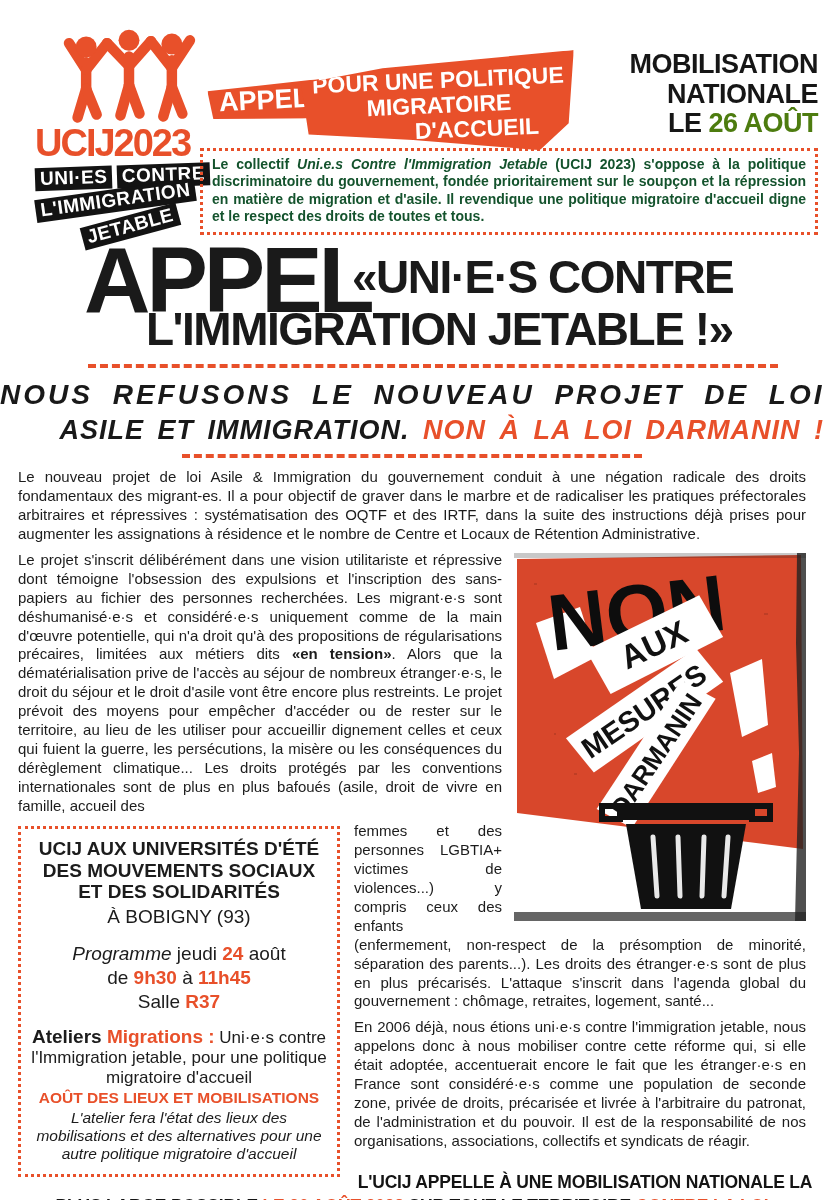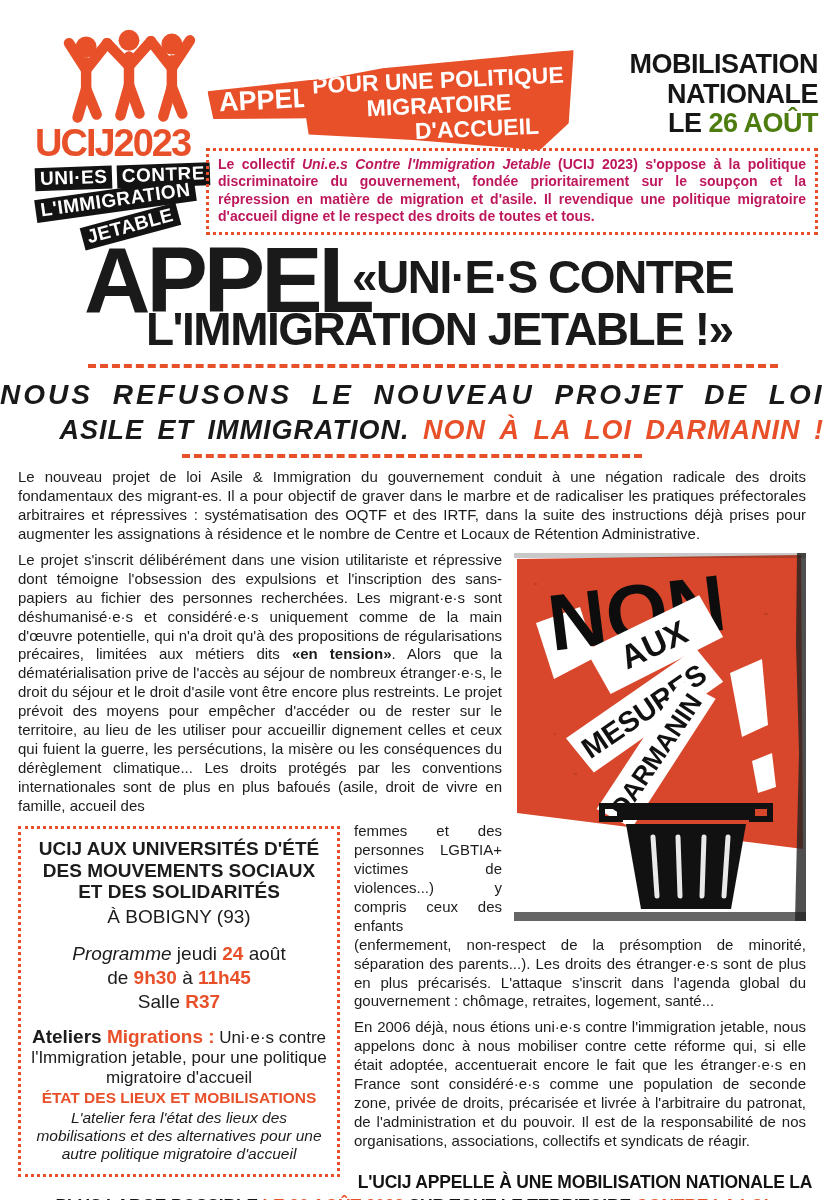--- a/index.html
+++ b/index.html
@@ -22,22 +22,22 @@
   .flag-appel{position:absolute;left:208px;top:82px;background:#E8502A;color:#fff;font-weight:800;
         font-size:27px;padding:3px 11px 5px;transform:rotate(-3deg);
         clip-path:polygon(0 16%,100% 0,95% 100%,4% 88%);}
   .flag-policy{position:absolute;left:302px;top:56px;width:258px;background:#E8502A;color:#fff;
         font-weight:800;font-size:23px;line-height:1.08;padding:12px 8px 12px;transform:rotate(-2.5deg);
         clip-path:polygon(0 22%,30% 10%,100% 0,97% 74%,86% 100%,40% 84%,2% 74%);text-align:center;}
   .fp3{text-align:right;padding-right:30px;}
   .mobilisation{position:absolute;right:6px;top:50px;width:254px;text-align:right;font-weight:800;
         font-size:27px;line-height:1.1;color:#161616;letter-spacing:-.5px;}
   .mob-orange{color:#4d7c0f;margin-top:36px;}
-  .intro-box{position:absolute;left:206px;top:148px;right:6px;border:3.5px dotted #E8502A;
-        padding:5px 9px 7px;font-size:14px;font-weight:600;line-height:1.24;text-align:justify;color:#be185d;}
+  .intro-box{position:absolute;left:200px;top:148px;right:6px;border:3.5px dotted #E8502A;
+        padding:5px 9px 7px;font-size:14px;font-weight:600;line-height:1.24;text-align:justify;color:#14532d;}
   .intro-box .it{font-style:italic;font-weight:700;}
   .intro-box .bd{font-weight:800;}
   
   .headline{position:relative;height:116px;}
   .appel-big{position:absolute;left:84px;top:-6px;font-size:92px;font-weight:800;letter-spacing:-4px;
         color:#1a1a1a;line-height:1;white-space:nowrap;}
   .q1{position:absolute;left:352px;top:14px;font-size:46px;font-weight:800;letter-spacing:-1.5px;
         color:#1a1a1a;white-space:nowrap;line-height:1;}
   .q2{position:absolute;left:146px;top:66px;font-size:46px;font-weight:800;letter-spacing:-1.5px;
         color:#1a1a1a;white-space:nowrap;line-height:1;}
@@ -220,21 +220,21 @@
       <div class="eb-title">
         <div>UCIJ AUX UNIVERSITÉS D'ÉTÉ</div>
         <div>DES MOUVEMENTS SOCIAUX</div>
         <div>ET DES SOLIDARITÉS</div>
       </div>
       <div class="eb-loc">À BOBIGNY (93)</div>
       <div class="eb-program"><span class="eb-it">Programme</span><span> jeudi </span><span class="eb-orange">24</span><span> août</span></div>
       <div class="eb-line"><span>de </span><span class="eb-orange">9h30</span><span> à </span><span class="eb-orange">11h45</span></div>
       <div class="eb-line"><span>Salle </span><span class="eb-orange">R37</span></div>
       <div class="eb-ateliers"><span class="lead">Ateliers </span><span class="lead eb-orange">Migrations :</span><span> Uni·e·s contre l'Immigration jetable, pour une politique migratoire d'accueil</span></div>
-      <div class="eb-etat">ÉTAT DES LIEUX ET MOBILISATIONS</div>
+      <div class="eb-etat">AOÛT DES LIEUX ET MOBILISATIONS</div>
       <div class="eb-desc">L'atelier fera l'état des lieux des mobilisations et des alternatives pour une autre politique migratoire d'accueil</div>
     </div>
 
     <p class="para-cont">femmes et des personnes LGBTIA+ victimes de violences...) y compris ceux des enfants (enfermement, non-respect de la présomption de minorité, séparation des parents...). Les droits des étranger·e·s sont de plus en plus précarisés. L'attaque s'inscrit dans l'agenda global du gouvernement : chômage, retraites, logement, santé...</p>
 
     <p class="para">En 2006 déjà, nous étions uni·e·s contre l'immigration jetable, nous appelons donc à nous mobiliser contre cette réforme qui, si elle était adoptée, accentuerait encore le fait que les étranger·e·s en France sont considéré·e·s comme une population de seconde zone, privée de droits, précarisée et livrée à l'arbitraire du patronat, de l'administration et du pouvoir. Il est de la responsabilité de nos organisations, associations, collectifs et syndicats de réagir.</p>
 
     <div style="clear:right;"></div>
   </div>
 

